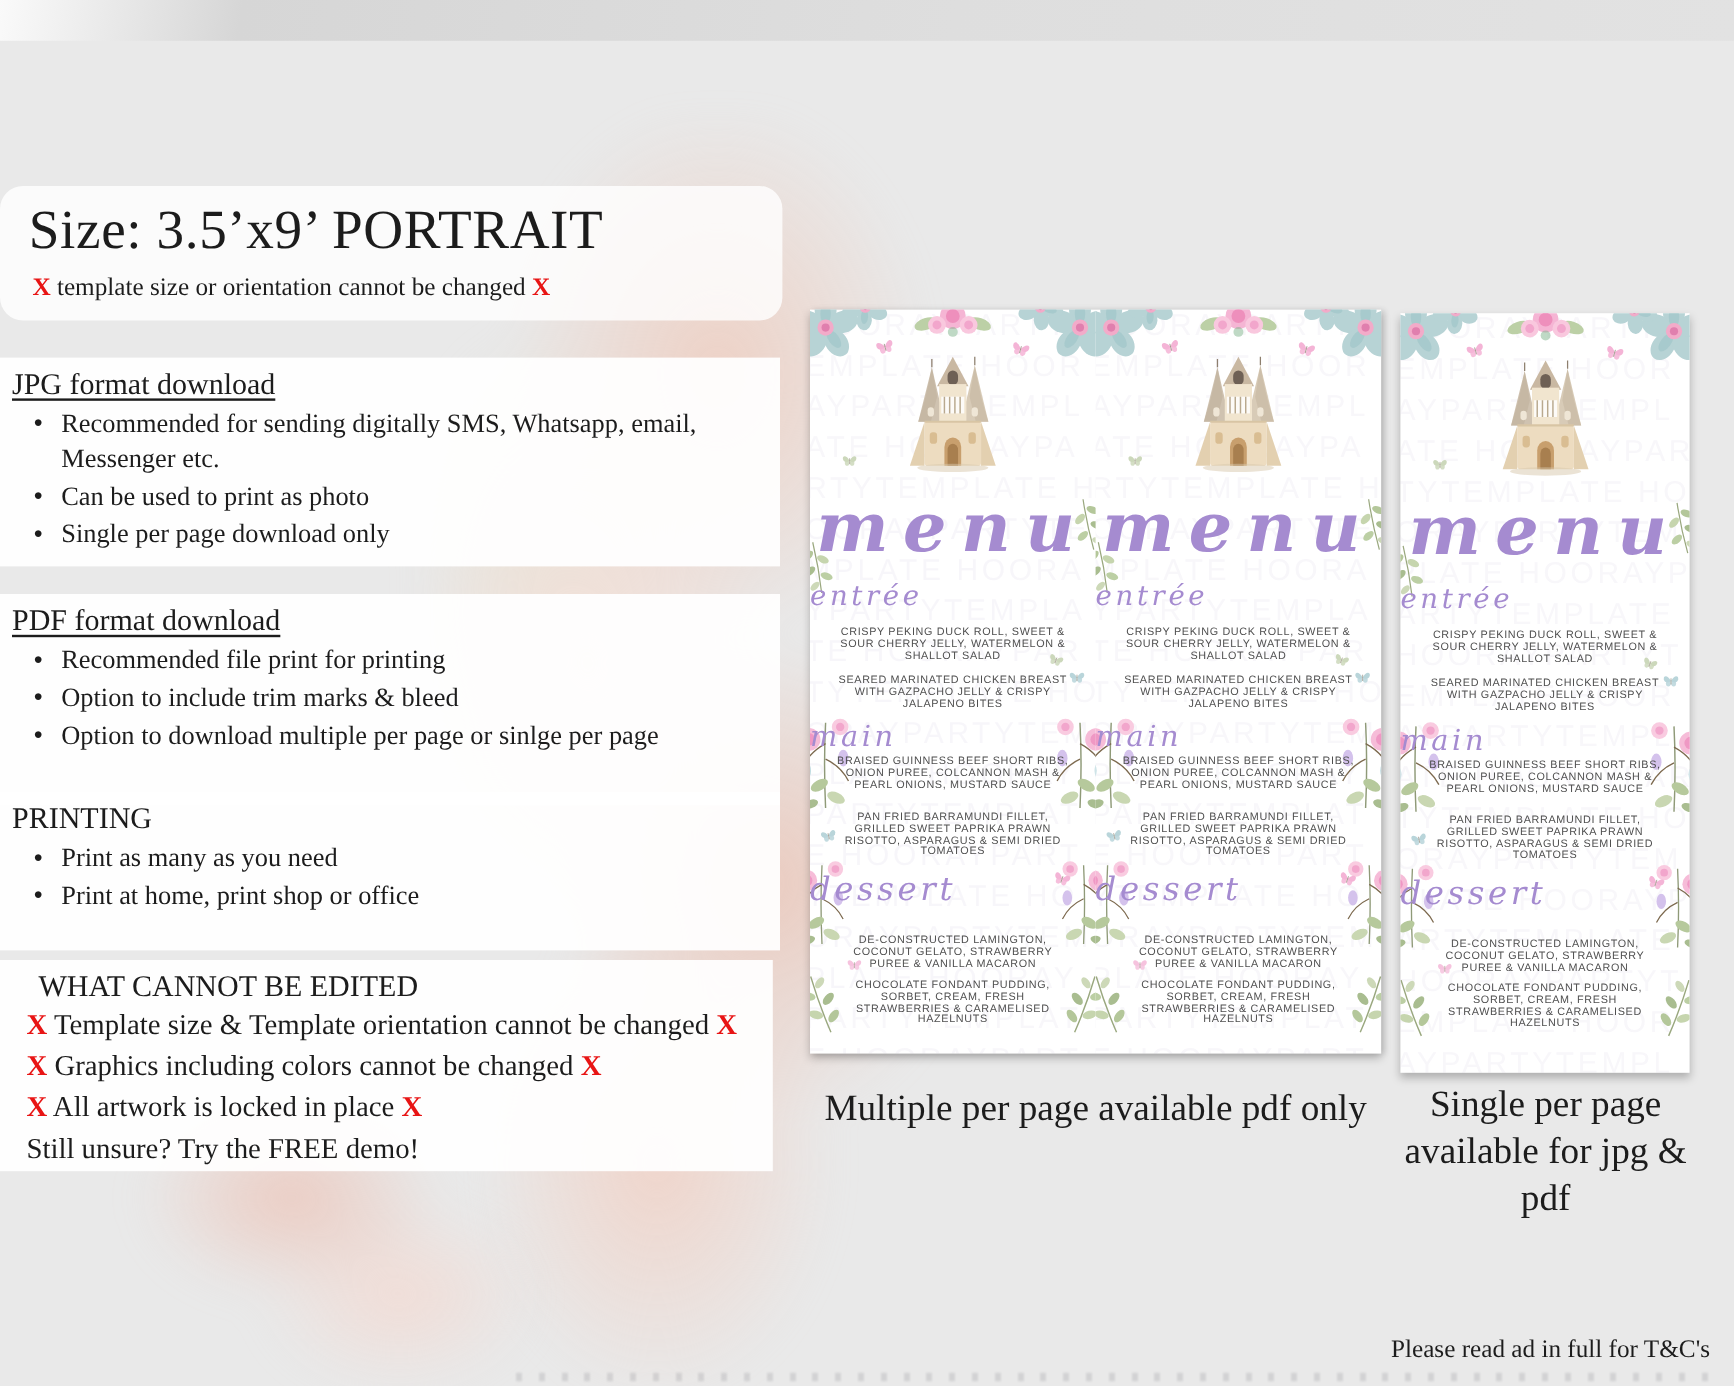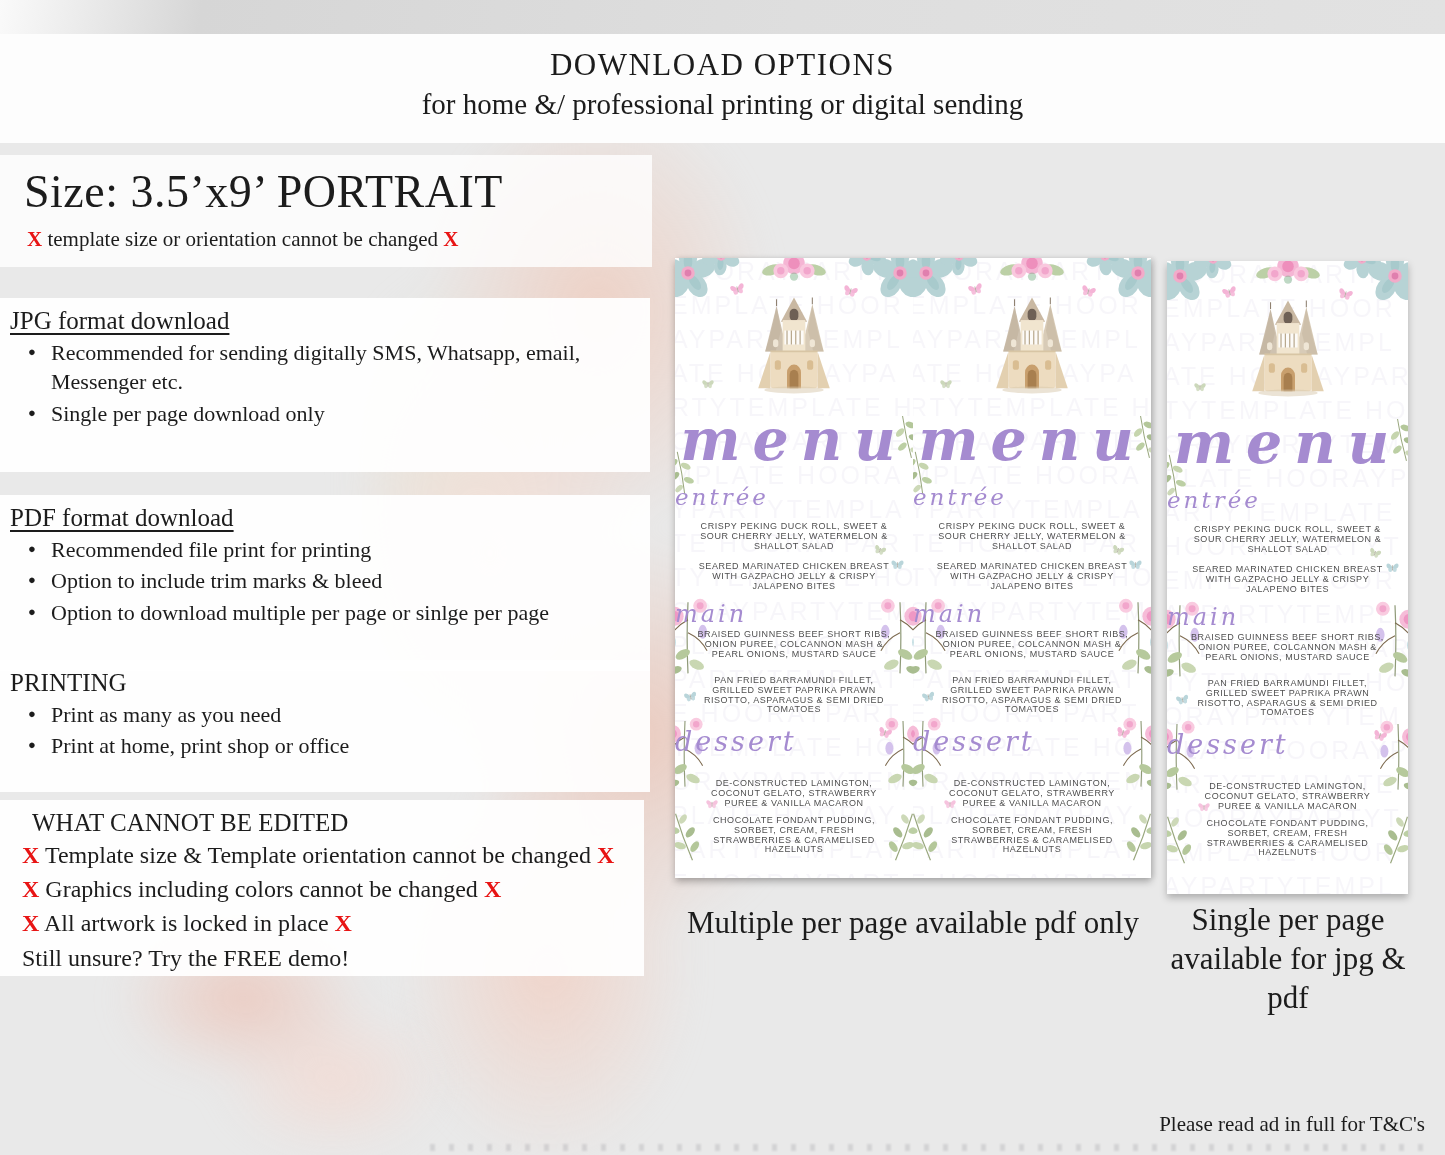--- a/index.html
+++ b/index.html
@@ -36,21 +36,21 @@
   }
   
   .title-band {
     position:absolute; top:34px; left:0; right:0; height:109px; background:#fdfdfd;
     text-align:center; z-index:2;
   }
   .page-title { font-size:31px; letter-spacing:1.5px; margin-top:13px; }
   .page-subtitle { font-size:29px; margin-top:5px; }
   
   .band { position:absolute; left:0; background:rgba(255,255,255,.93); z-index:2; }
-  .size-band { top:155px; width:652px; height:112px; background:rgba(255,255,255,.8); }
+  .size-band { top:155px; width:652px; height:112px; background:rgba(255,255,255,.8);border-radius:19px; }
   .size-heading { font-size:46px; font-weight:normal; margin:10px 0 0 24px; letter-spacing:.5px; }
   .size-warning { font-size:21px; margin:9px 0 0 27px; }
   .x-mark { color:#e81414; font-weight:bold; }
   .jpg-band   { top:298px; width:650px; height:174px; }
   .pdf-band   { top:495px; width:650px; height:176px; }
   .print-band { top:660px; width:650px; height:132px; }
   .edit-band  { top:800px; width:644px; height:176px; }
   .band h2 { font-size:25px; font-weight:normal; margin:9px 0 3px 10px; }
   .underline { text-decoration:underline; text-underline-offset:4px; }
   ul.bullets { list-style:none; margin:2px 0 0 27px; padding:0; font-size:22px; }
@@ -177,34 +177,31 @@
     </symbol>
   </defs>
 </svg>
 
 <div class="canvas">
   <div class="bg-flower"></div>
   <div class="bg-flower2"></div>
   <div class="top-strip"></div>
   <div class="bottom-marks"></div>
 
-  <header class="title-band">
-    <div class="page-title">DOWNLOAD OPTIONS</div>
-    <div class="page-subtitle">for home &amp;/ professional printing or digital sending</div>
-  </header>
 
   <section class="band size-band">
     <h1 class="size-heading">Size: 3.5’x9’ PORTRAIT</h1>
     <p class="size-warning"><span class="x-mark">X</span> <span>template size or orientation cannot be changed</span> <span class="x-mark">X</span></p>
   </section>
 
   <section class="band jpg-band">
     <h2 class="underline">JPG format download</h2>
     <ul class="bullets">
       <li>Recommended for sending digitally SMS, Whatsapp, email, Messenger etc.</li>
+      <li>Can be used to print as photo</li>
       <li>Single per page download only</li>
     </ul>
   </section>
 
   <section class="band pdf-band">
     <h2 class="underline">PDF format download</h2>
     <ul class="bullets">
       <li>Recommended file print for printing</li>
       <li>Option to include trim marks &amp; bleed</li>
       <li>Option to download multiple per page or sinlge per page</li>

